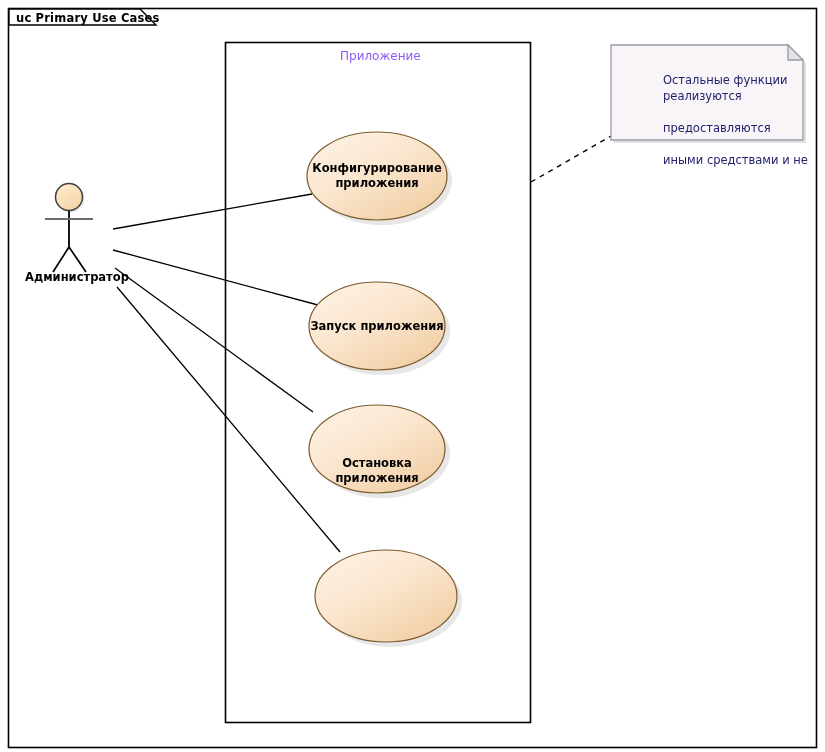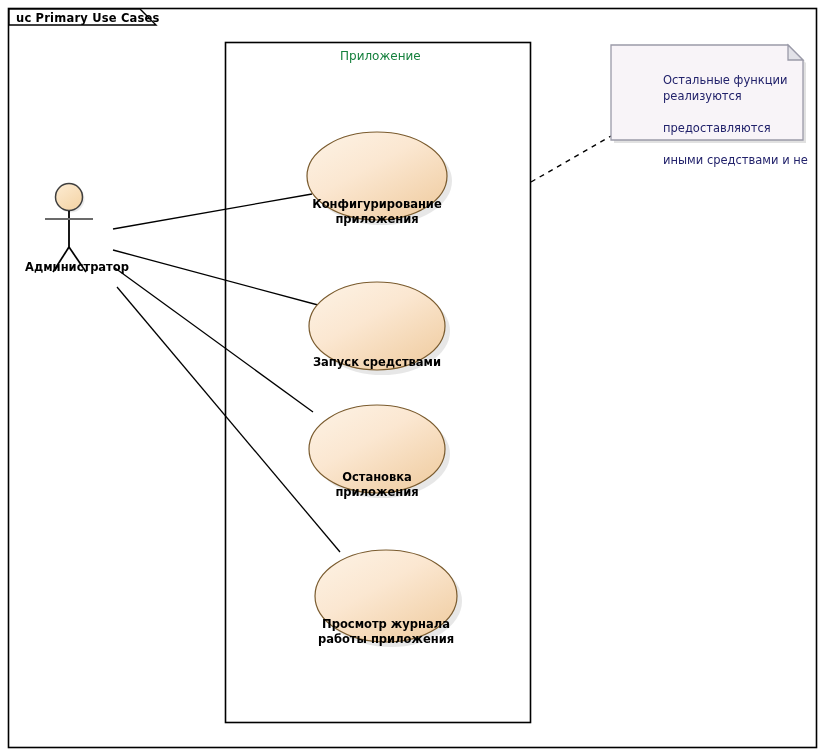--- a/index.html
+++ b/index.html
@@ -33,30 +33,29 @@
     white-space: nowrap;
   }
   .frame-title {
     font-size: 11.5px;
     font-weight: bold;
     letter-spacing: 0.2px;
   }
   .boundary-label {
     font-size: 12px;
     font-weight: normal;
-    color: #15803d;
+    color: #8b5cf6;
   }
   .uc-label {
     font-size: 11.5px;
     font-weight: bold;
     text-align: center;
     line-height: 15px;
     color: #000000;
     white-space: normal;
-    margin-top: 36px;
   }
   .actor-label {
     font-size: 11.5px;
     font-weight: bold;
     color: #000000;
   }
   .note-text {
     position: absolute;
     font-size: 11.5px;
     line-height: 16px;
@@ -141,40 +140,36 @@
       <path d="M 614 48 L 791 48 L 806 63 L 806 143 L 614 143 Z" fill="#c9c9c9" opacity="0.55"></path>
       <path d="M 611 45 L 788 45 L 803 60 L 803 140 L 611 140 Z" fill="#f8f4f8" stroke="#9a9aa8" stroke-width="1.3"></path>
       <path d="M 788 45 L 788 60 L 803 60 Z" fill="#e2e2e8" stroke="#9a9aa8" stroke-width="1.3"></path>
     </g>
   </svg>
 
   <div class="txt frame-title" style="left:16px; top:11px;">uc Primary Use Cases</div>
 
   <div class="txt boundary-label" style="left:340px; top:49px;">Приложение</div>
 
-  <div class="txt actor-label" style="left:25px; top:260px;">Администратор</div>
+  <div class="txt actor-label" style="left:25px; top:270px;">Администратор</div>
 
   <div class="txt uc-label" style="left:307px; top:161px; width:140px;">
     <div>Конфигурирование</div>
     <div>приложения</div>
   </div>
 
   <div class="txt uc-label" style="left:309px; top:319px; width:136px;">
-    <div>Запуск средствами</div>
+    <div>Запуск приложения</div>
   </div>
 
-  <div class="txt uc-label" style="left:309px; top:434px; width:136px;">
+  <div class="txt uc-label" style="left:309px; top:456px; width:136px;">
     <div>Остановка</div>
     <div>приложения</div>
   </div>
 
-  <div class="txt uc-label" style="left:315px; top:581px; width:142px;">
-    <div>Просмотр журнала</div>
-    <div>работы приложения</div>
-  </div>
 
   <div class="note-text" style="left:618px; top:56px; width:178px;margin-left:45px;">
     <div>Остальные функции реализуются</div>
     <div>предоставляются</div>
     <div>иными средствами и не</div>
   </div>
 
 </div>
 
 </body></html>

